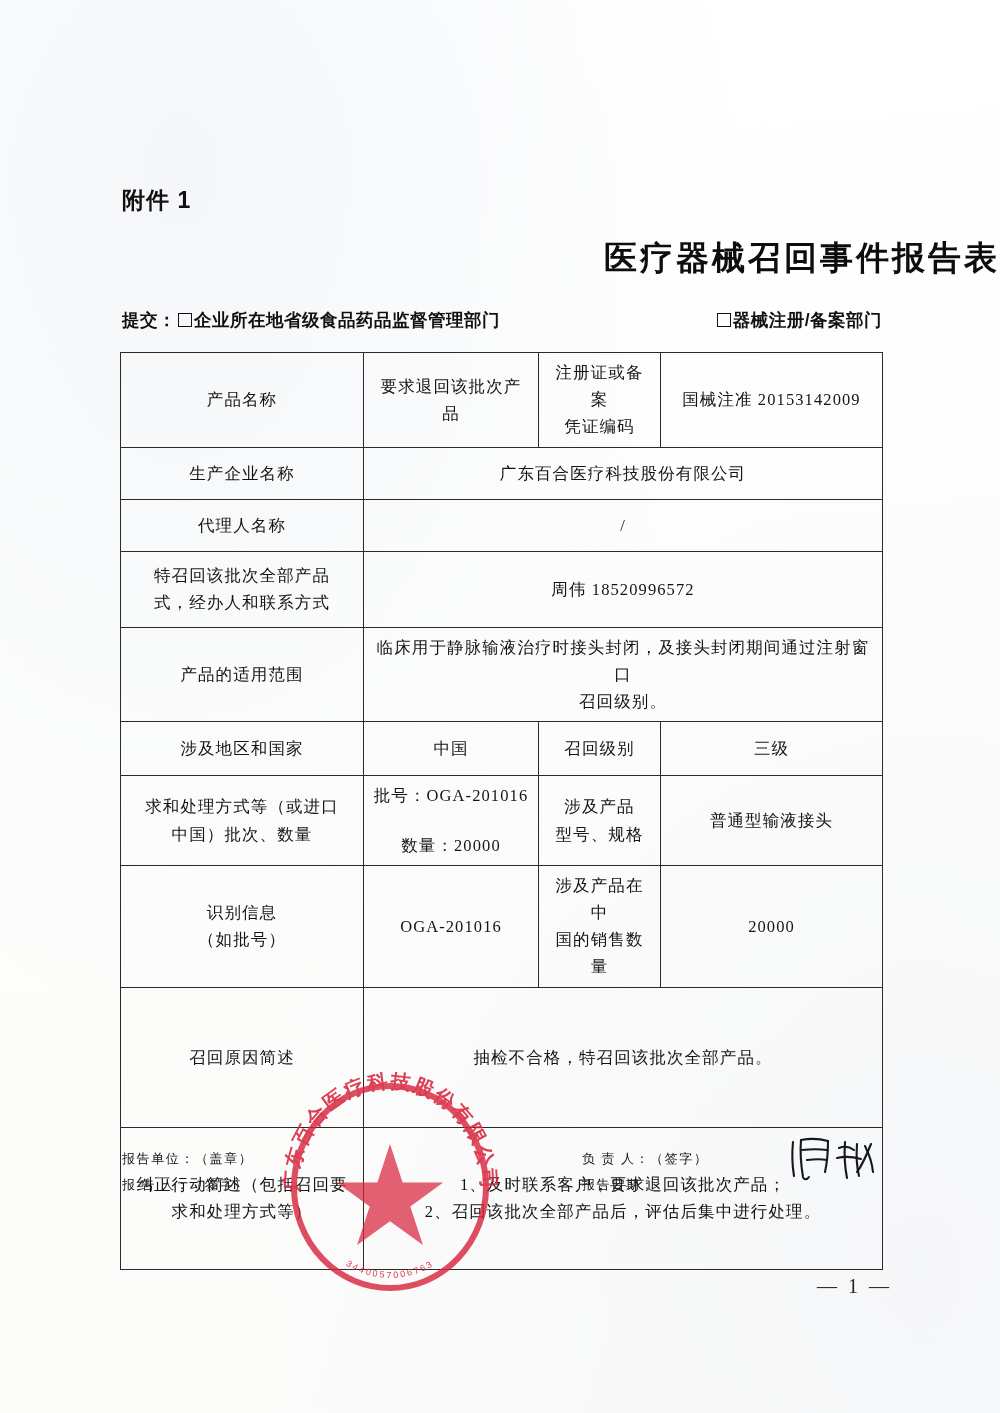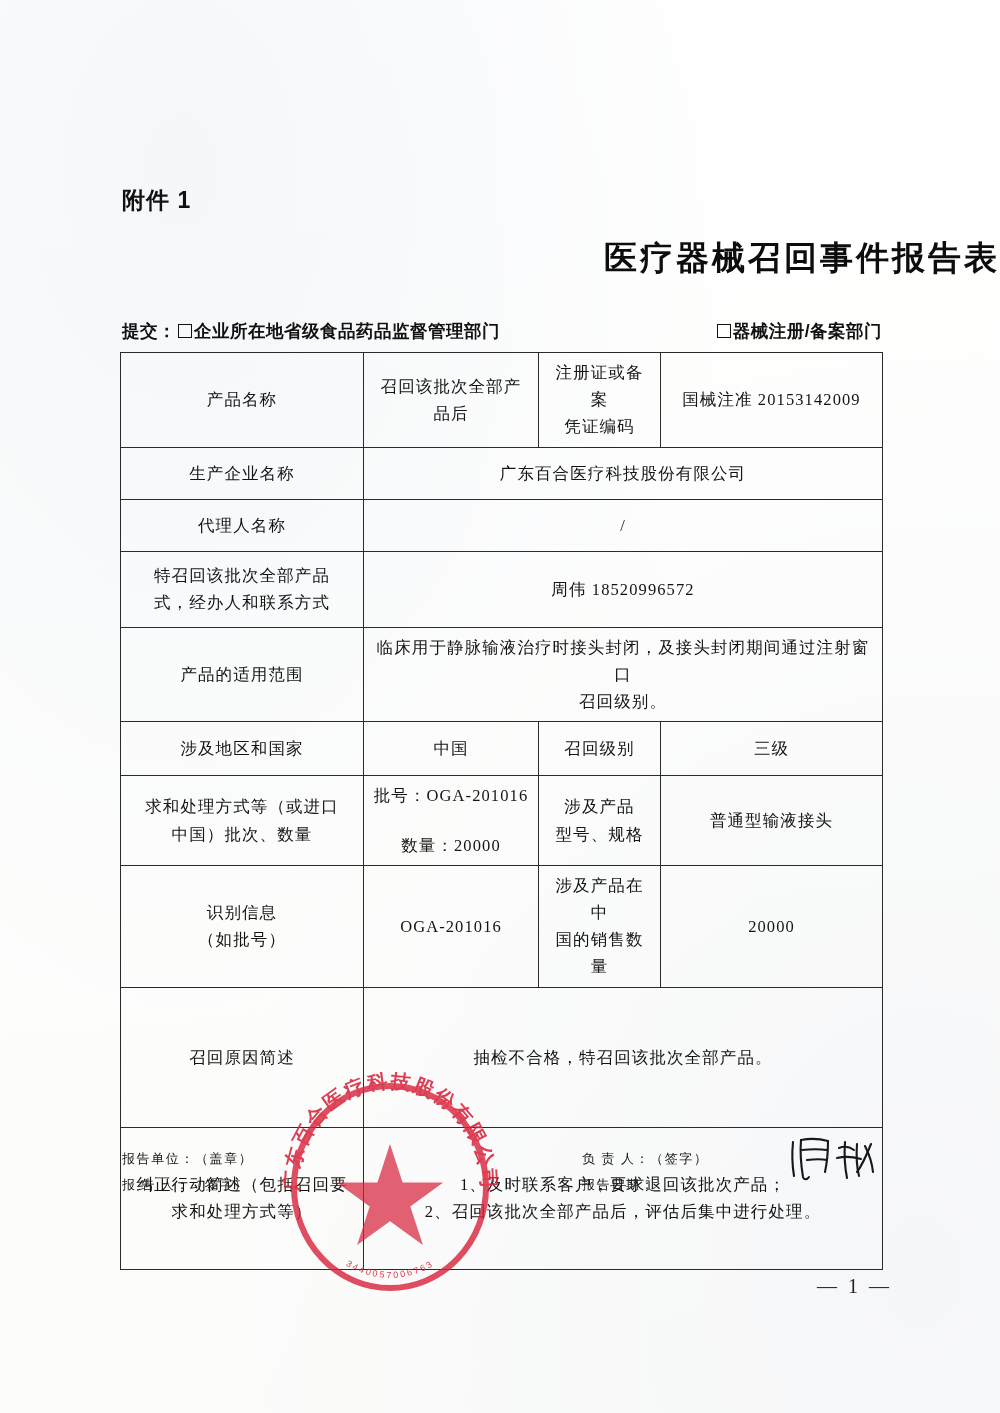--- a/index.html
+++ b/index.html
@@ -62,21 +62,21 @@
     top: 308px;
     display: flex;
     justify-content: space-between;
     align-items: baseline;
     font-family: "Liberation Sans", "DejaVu Sans", sans-serif;
     font-size: 17.5px;
     font-weight: 700;
     letter-spacing: 0.5px;
     color: #111;
   }
-  .submit-left, .submit-right { white-space: nowrap; margin-top: 11px; }
+  .submit-left, .submit-right { white-space: nowrap; }
   .checkbox-glyph {
     display: inline-block;
     width: 12px;
     height: 12px;
     border: 1.6px solid #111;
     margin: 0 2px 0 2px;
     vertical-align: -1px;
     background: transparent;
   }
 
@@ -198,21 +198,21 @@
     <colgroup>
       <col style="width:243px">
       <col style="width:175px">
       <col style="width:122px">
       <col style="width:222px">
     </colgroup>
     <tbody>
 
       <tr class="row-h-a">
         <td class="cell-label">产品名称</td>
-        <td class="cell-value">召回该批次全部产品后</td>
+        <td class="cell-value">要求退回该批次产品</td>
         <td class="cell-label">
           <span class="stack-line">注册证或备案</span>
           <span class="stack-line">凭证编码</span>
         </td>
         <td class="cell-value">国械注准 20153142009</td>
       </tr>
 
       <tr class="row-h-b">
         <td class="cell-label">生产企业名称</td>
         <td class="cell-value" colspan="3">广东百合医疗科技股份有限公司</td>

